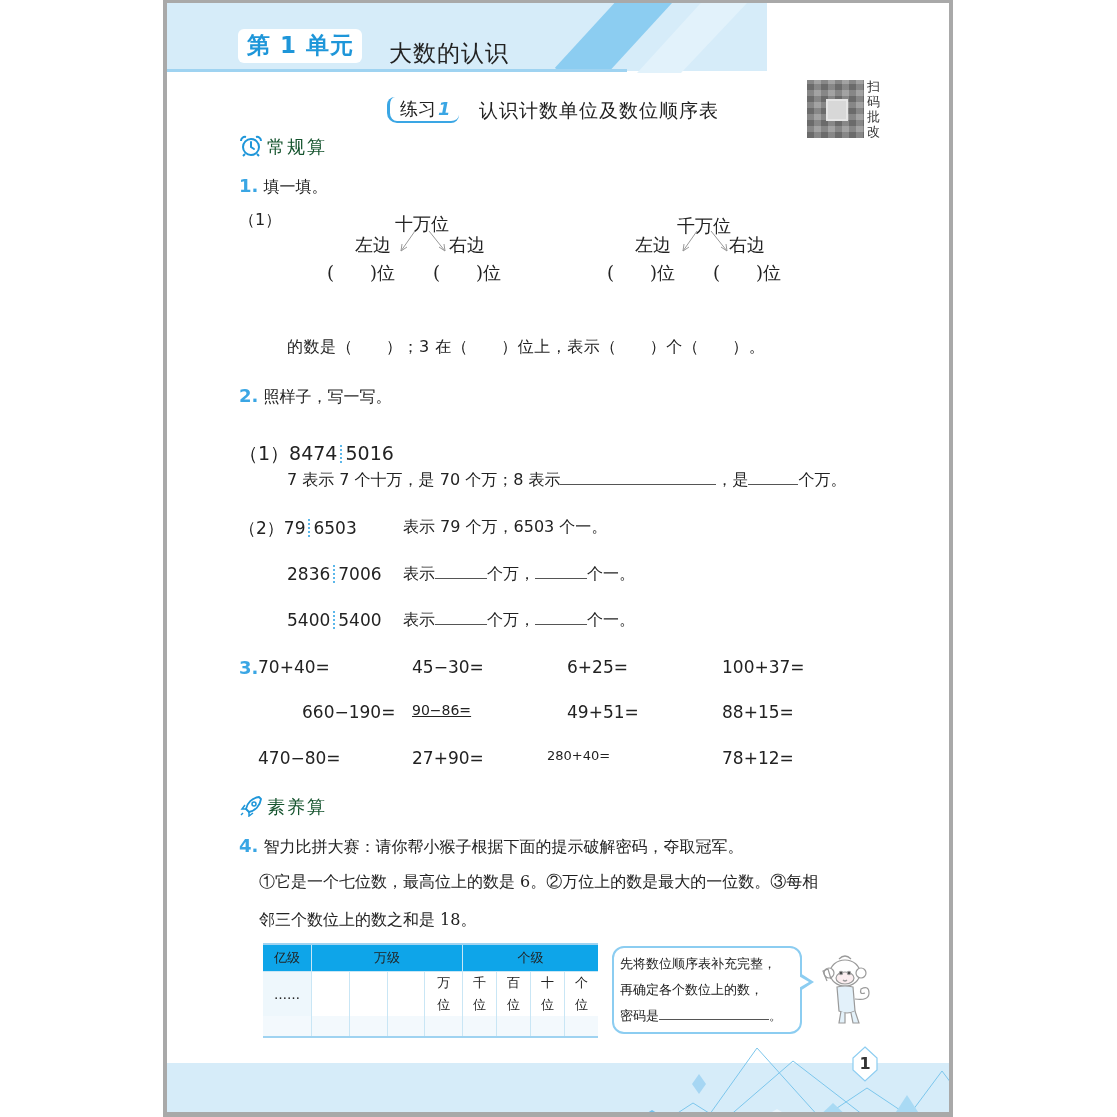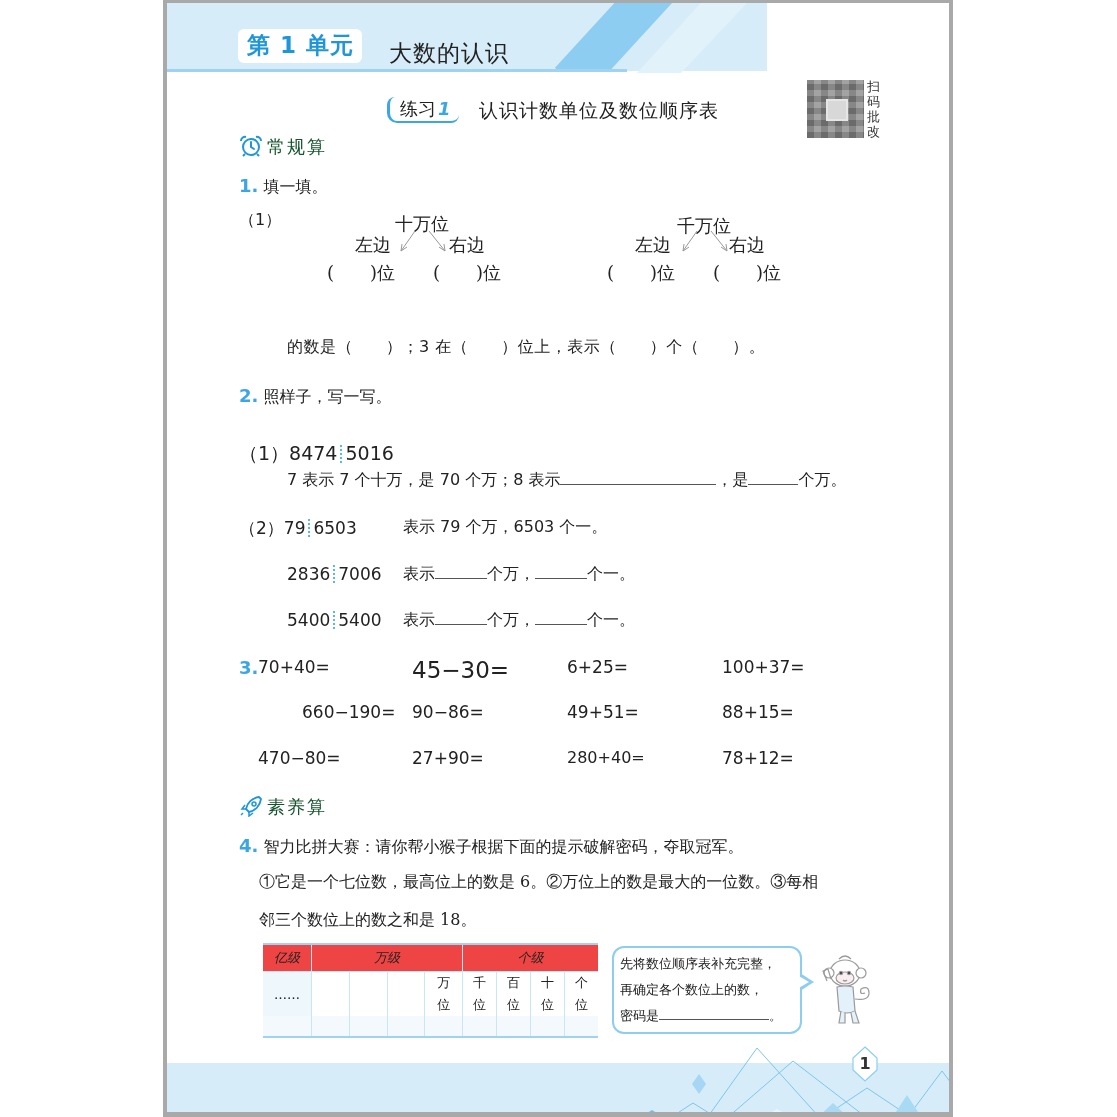--- a/index.html
+++ b/index.html
@@ -46,21 +46,21 @@
   .dsep { display:inline-block; width:0; height:18px; border-left:2px dotted #5bb7ea; vertical-align:-3px; margin:0 3px; }
   .blank { display:inline-block; border-bottom:1px solid #555; vertical-align:baseline; height:14px; }
 
   
   .tree-node { position:absolute; font-size:18px; }
   .tree svg { position:absolute; overflow:visible; }
 
   
   .ptable { position:absolute; left:96px; top:940px; border-collapse:collapse; font-size:13px; }
   .ptable td { border-left:1px solid #c9e6f5; border-right:1px solid #c9e6f5; text-align:center; padding:0; height:22px; }
-  .ptable tr.h td { background:#ef4444; border-top:2px solid #9fd3f1; border-bottom:1px solid #c9e6f5; height:26px;font-style:italic; }
+  .ptable tr.h td { background:#0ea5e9; border-top:2px solid #9fd3f1; border-bottom:1px solid #c9e6f5; height:26px; }
   .ptable tr.last td { border-bottom:2px solid #9fd3f1; height:20px; background:#f3f9fd; }
   .ptable td.c1 { background:#eef7fc; }
 
   .bubble { position:absolute; left:445px; top:943px; width:190px; height:88px; border:2px solid #8ccdf1;
             border-radius:12px; box-sizing:border-box; font-size:13px; line-height:26px; padding:3px 0 13px 6px; }
   .bubble-tail { position:absolute; left:633px; top:970px; width:0; height:0;
                  border-top:9px solid transparent; border-bottom:9px solid transparent; border-left:14px solid #8ccdf1; }
   .bubble-tail::after { content:""; position:absolute; left:-17px; top:-7px; border-top:7px solid transparent; border-bottom:7px solid transparent; border-left:12px solid #fff; }
 
   .footer { position:absolute; left:0; top:1060px; width:100%; height:60px; background:#d6ecf9; }
@@ -145,32 +145,32 @@
 
   <div class="t" style="left:120px; top:607px; font-size:17px;">
     <span>5400</span><span class="dsep"></span><span>5400</span>
   </div>
   <div class="t" style="left:236px; top:607px;">
     <span>表示</span><span class="blank" style="width:52px;"></span><span>个万，</span><span class="blank" style="width:52px;"></span><span>个一。</span>
   </div>
 
   <div class="t" style="left:72px; top:654px;"><span class="qnum">3.</span></div>
   <div class="t" style="left:91px; top:654px; font-size:17px;">70+40=</div>
-  <div class="t" style="left:245px; top:654px; font-size:23px;">45−30=</div>
+  <div class="t" style="left:245px; top:654px; font-size:17px;">45−30=</div>
   <div class="t" style="left:400px; top:654px; font-size:17px;">6+25=</div>
   <div class="t" style="left:555px; top:654px; font-size:17px;">100+37=</div>
 
   <div class="t" style="left:91px; top:699px; font-size:17px;margin-left:44px;">660−190=</div>
-  <div class="t" style="left:245px; top:699px; font-size:17px;">90−86=</div>
+  <div class="t" style="left:245px; top:699px; font-size:14px;text-decoration:underline;">90−86=</div>
   <div class="t" style="left:400px; top:699px; font-size:17px;">49+51=</div>
   <div class="t" style="left:555px; top:699px; font-size:17px;text-align:center;">88+15=</div>
 
   <div class="t" style="left:91px; top:745px; font-size:17px;">470−80=</div>
   <div class="t" style="left:245px; top:745px; font-size:17px;">27+90=</div>
-  <div class="t" style="left:400px; top:745px; font-size:16px;">280+40=</div>
+  <div class="t" style="left:380px; top:745px; font-size:13px;">280+40=</div>
   <div class="t" style="left:555px; top:745px; font-size:17px;">78+12=</div>
 
   <div class="sec" style="left:72px; top:792px;">
     <svg width="24" height="22" viewBox="0 0 24 22">
       <path d="M20 2 C13 3 8 8 7 14 L10 17 C16 16 21 11 22 4 Z" fill="none" stroke="#1e96d9" stroke-width="1.8" stroke-linejoin="round"></path>
       <circle cx="15" cy="9" r="2" fill="none" stroke="#1e96d9" stroke-width="1.5"></circle>
       <path d="M7 14 L3 14 L6 10 M10 17 L10 21 L14 18" fill="none" stroke="#1e96d9" stroke-width="1.5"></path>
       <path d="M4 18 L2 20" stroke="#1e96d9" stroke-width="1.5"></path>
     </svg><span>素养算</span>
   </div>

